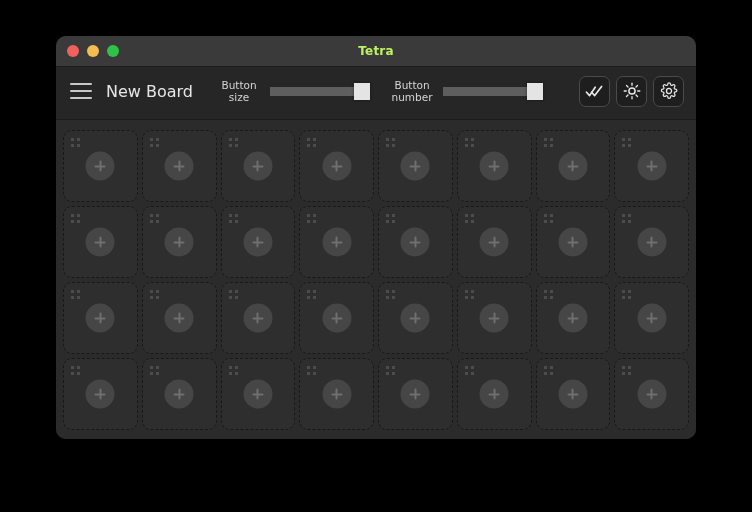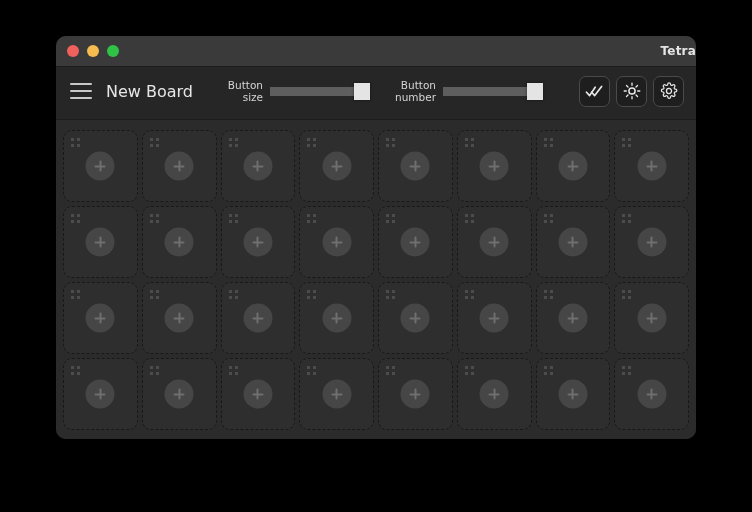--- a/index.html
+++ b/index.html
@@ -56,24 +56,24 @@
     border-radius: 50%;
     display: block;
   }
   .dot.red    { background: #f0615e; }
   .dot.yellow { background: #f5bd4f; }
   .dot.green  { background: #2fc246; }
 
   .window-title {
     position: absolute;
     left: 0; right: 0;
-    text-align: right;
+    text-align: center;
     font-size: 12px;
     font-weight: bold;
-    color: #e5e5e5;
+    color: #bef264;
     letter-spacing: 0.2px;
     pointer-events: none;
   }
 
   
   .toolbar {
     height: 48px;
     min-height: 48px;
     background: #262626;
     display: flex;
@@ -113,21 +113,21 @@
     align-items: center;
     margin-left: 22px;
     flex: 0 0 auto;
   }
   .slider-group.second { margin-left: 18px; }
 
   .slider-label {
     font-size: 10.5px;
     color: #d5d5d5;
     line-height: 12px;
-    text-align: right;
+    text-align: center;
     white-space: pre-line;
     width: 48px;
     flex: 0 0 auto;
   }
 
   .slider {
     position: relative;
     width: 100px;
     height: 20px;
     margin-left: 7px;

